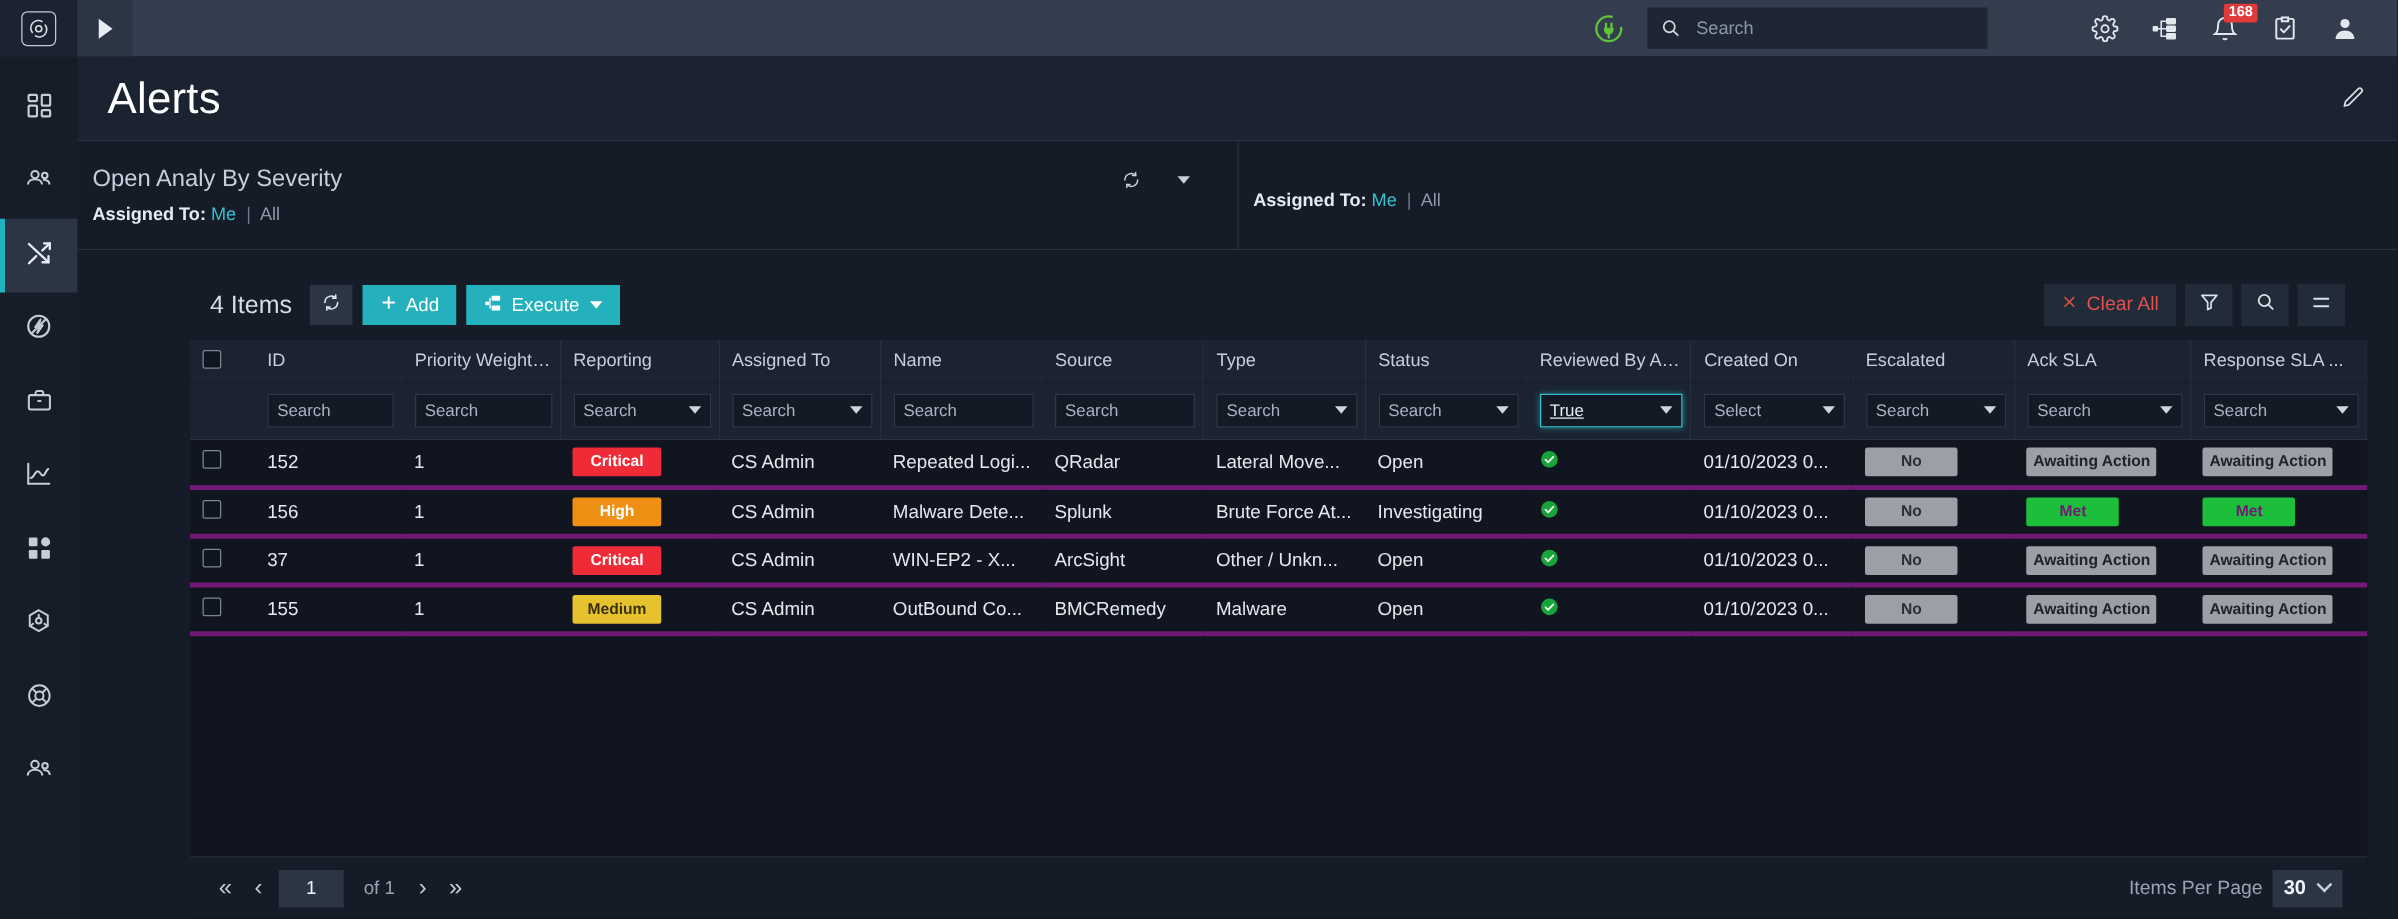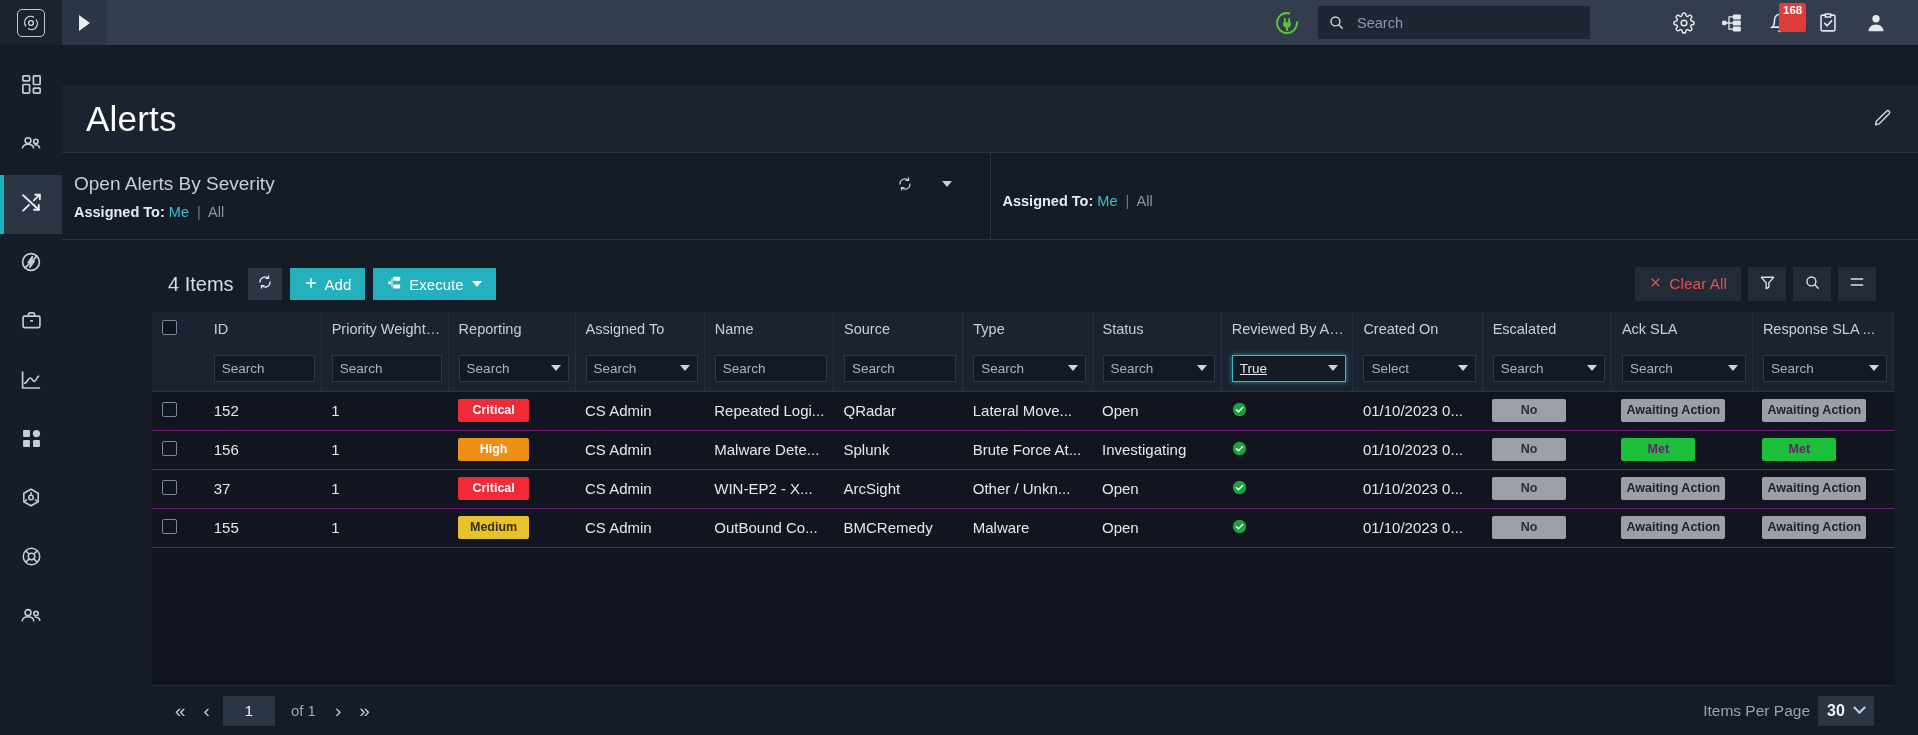--- a/index.html
+++ b/index.html
@@ -73,21 +73,21 @@
     width: 48px; height: 45px;
     display: flex; align-items: center; justify-content: center;
     cursor: pointer; position: relative;
   }
   .badge {
     position: absolute;
     top: 3px; left: 23px;
     background: #e03b3b; color: #fff;
     font-size: 11.5px; font-weight: bold;
     border-radius: 2px;
-    padding: 1px 4px 16px 4px;
+    padding: 1px 4px 2px 4px;
     line-height: 1.05;
     min-width: 22px; text-align: center;
   }
 
   
   .shell { flex: 1 1 auto; display: flex; min-height: 0; }
 
   
   .rail {
     width: 62px; flex: 0 0 62px;
@@ -103,21 +103,21 @@
     position: relative;
     color: #c4ccd8;
   }
   .rail-item.active { background: #2b3543; }
   .rail-item.active::before {
     content: ""; position: absolute; left: 0; top: 0; bottom: 0;
     width: 4px; background: #20b2bf;
   }
 
   
-  .main { flex: 1 1 auto; display: flex; flex-direction: column; min-width: 0; margin-top: 40px; }
+  .main { flex: 1 1 auto; display: flex; flex-direction: column; min-width: 0; }
 
   .page-head {
     height: 68px; flex: 0 0 68px;
     background: #1b2330;
     display: flex; align-items: center;
     padding: 0 25px 0 24px;
     border-bottom: 1px solid #2a3342;
   }
   .page-title { color: #ffffff; font-size: 35px; font-weight: 400; letter-spacing: .2px; }
   .page-head .sp { flex: 1; }
@@ -245,21 +245,21 @@
   .fbox.focused {
     border: 1px solid #2ec0cd;
     box-shadow: 0 0 5px rgba(46,192,205,.65);
     color: #e5eaf1;
     text-decoration: underline;
   }
 
   tbody tr.drow td {
     height: 39px;
     color: #e3e8ef; font-size: 15px;
-    border-bottom: 1px solid #701a75;
+    border-bottom: 4px solid #701a75;
     background: #10151f;
   }
   .chk {
     width: 15px; height: 15px;
     border: 1.6px solid #7b8699; border-radius: 2px;
     background: #10151f; cursor: pointer;
     display: inline-block;
   }
   .link-cell { color: #36c2cf; cursor: pointer; }
 
@@ -512,21 +512,21 @@
           <path d="M16.6 3.6a2.1 2.1 0 0 1 3 3L8 18.2l-4 1 1-4z"></path>
         </svg>
       </div>
     </div>
 
 
     <div class="widgets">
 
       <div class="widget">
         <div class="widget-top">
-          <span class="widget-title">Open Alerts By Severity</span>
+          <span class="widget-title">Open Analy By Severity</span>
           <span class="sp"></span>
           <span class="hdr-act">
             <svg width="16" height="16" viewBox="0 0 24 24" fill="none" stroke="#c6cfdb" stroke-width="1.8" stroke-linecap="round">
               <path d="M19.6 12a7.6 7.6 0 0 1-12.9 5.5"></path>
               <path d="M4.4 12a7.6 7.6 0 0 1 12.9-5.5"></path>
               <path d="M17.3 2.9v3.8h-3.8M6.7 21.1v-3.8h3.8"></path>
             </svg>
           </span>
           <span class="hdr-act">
             <span style="display:block;width:0;height:0;border-left:5px solid transparent;border-right:5px solid transparent;border-top:6px solid #c6cfdb;"></span>

